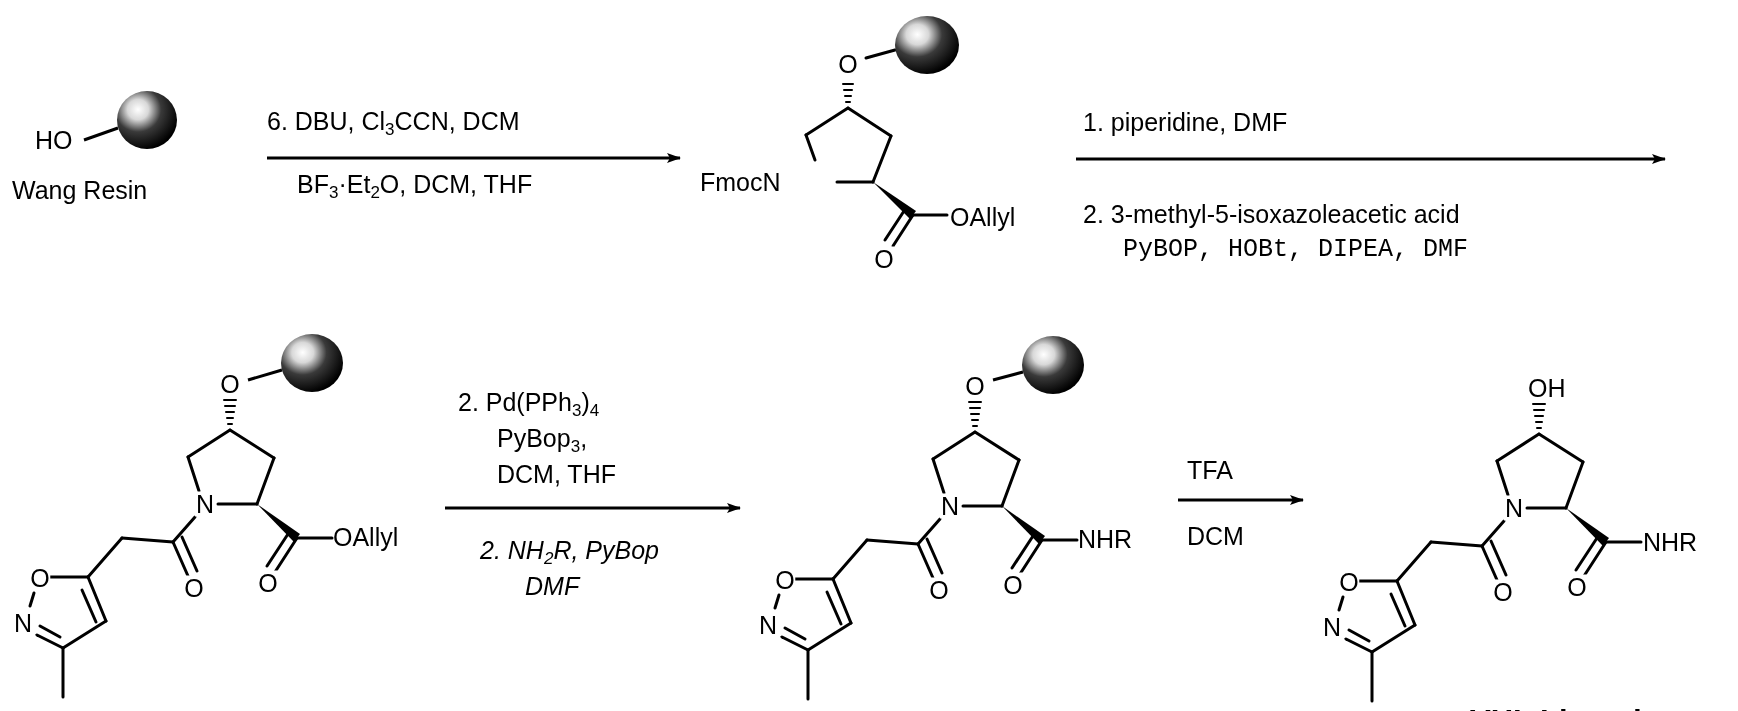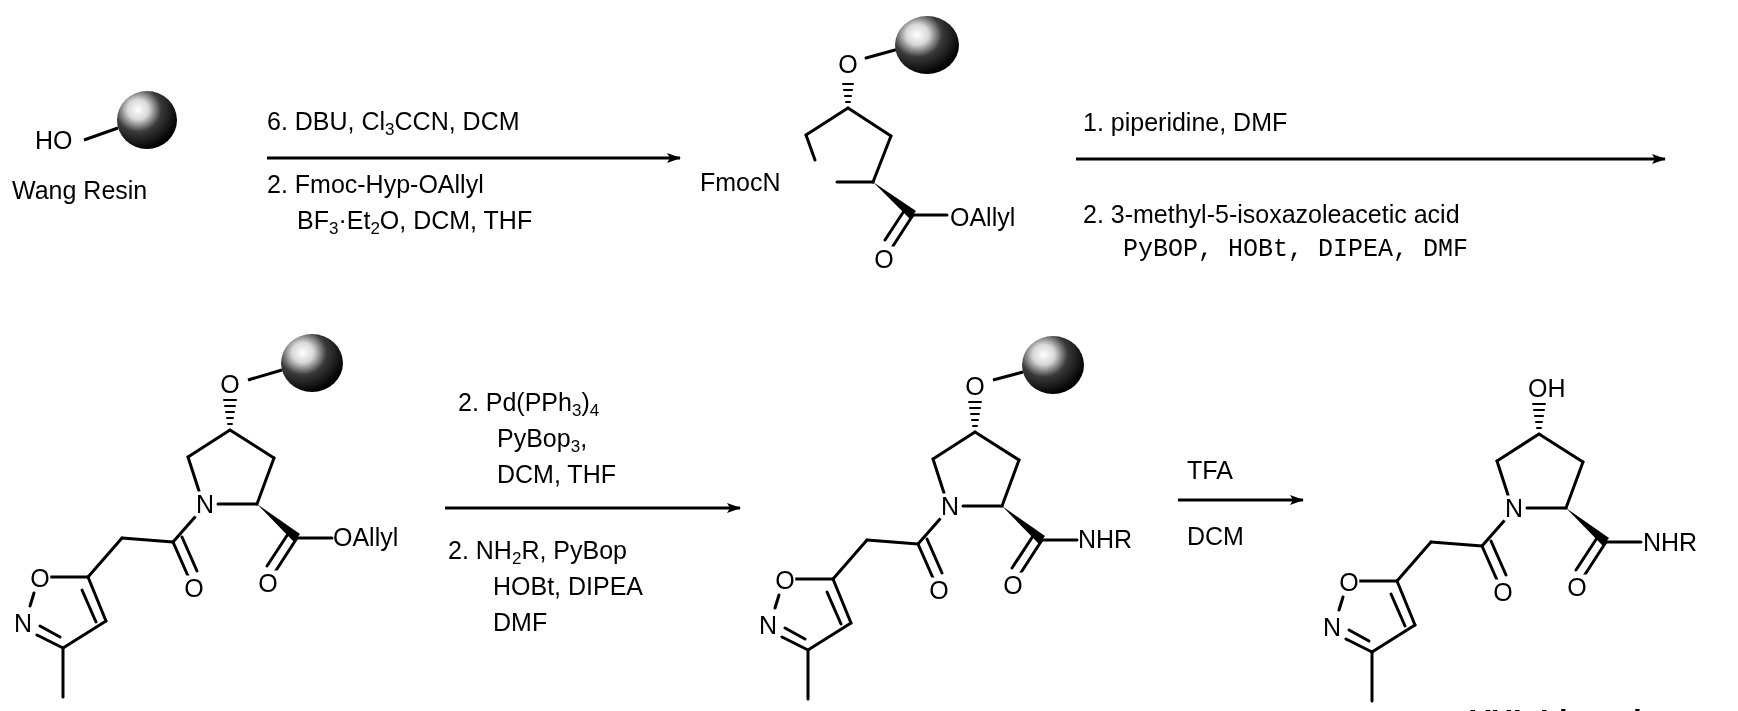--- a/index.html
+++ b/index.html
@@ -121,21 +121,20 @@
   </g>
 </svg>
 
 <div class="lbl" style="left:35px;top:128px;">HO</div>
 <div class="lbl" style="left:12px;top:178px;">Wang Resin</div>
 
 <div class="cond" style="left:267px;top:103px;">
   <span><span>6. DBU, Cl</span><sub>3</sub><span>CCN, DCM</span></span>
 </div>
 <div class="cond" style="left:267px;top:166px;">
-  <div>2. Fmoc-Hyp-OAllyl</div>
   <div class="ind"><span>BF</span><sub>3</sub><span>·Et</span><sub>2</sub><span>O, DCM, THF</span></div>
 </div>
 
 <div class="atom" style="left:848px;top:64px;">O</div>
 <div class="lbl" style="left:700px;top:170px;">FmocN</div>
 <div class="lbl" style="left:950px;top:205px;">OAllyl</div>
 <div class="atom" style="left:884px;top:259px;">O</div>
 
 <div class="cond" style="left:1083px;top:104px;">1. piperidine, DMF</div>
 <div class="cond" style="left:1083px;top:168px;margin-top:28px;">
@@ -149,23 +148,22 @@
 <div class="atom" style="left:268px;top:583px;">O</div>
 <div class="atom" style="left:194px;top:588px;">O</div>
 <div class="atom" style="left:40px;top:578px;">O</div>
 <div class="atom" style="left:23px;top:623px;">N</div>
 
 <div class="cond" style="left:458px;top:384px;">
   <div><span>2. Pd(PPh</span><sub>3</sub><span>)</span><sub>4</sub></div>
   <div class="ind" style="padding-left:39px;"><span>PyBop</span><sub>3</sub><span>,</span></div>
   <div class="ind" style="padding-left:39px;">DCM, THF</div>
 </div>
-<div class="cond" style="left:448px;top:532px;">
+<div class="cond" style="left:480px;top:532px;font-style:italic;">
   <div><span>2. NH</span><sub>2</sub><span>R, PyBop</span></div>
-  <div class="ind" style="padding-left:45px;">HOBt, DIPEA</div>
   <div class="ind" style="padding-left:45px;">DMF</div>
 </div>
 
 <div class="atom" style="left:975px;top:386px;">O</div>
 <div class="atom" style="left:950px;top:506px;">N</div>
 <div class="lbl" style="left:1078px;top:527px;">NHR</div>
 <div class="atom" style="left:1013px;top:585px;">O</div>
 <div class="atom" style="left:939px;top:590px;">O</div>
 <div class="atom" style="left:785px;top:580px;">O</div>
 <div class="atom" style="left:768px;top:625px;">N</div>

